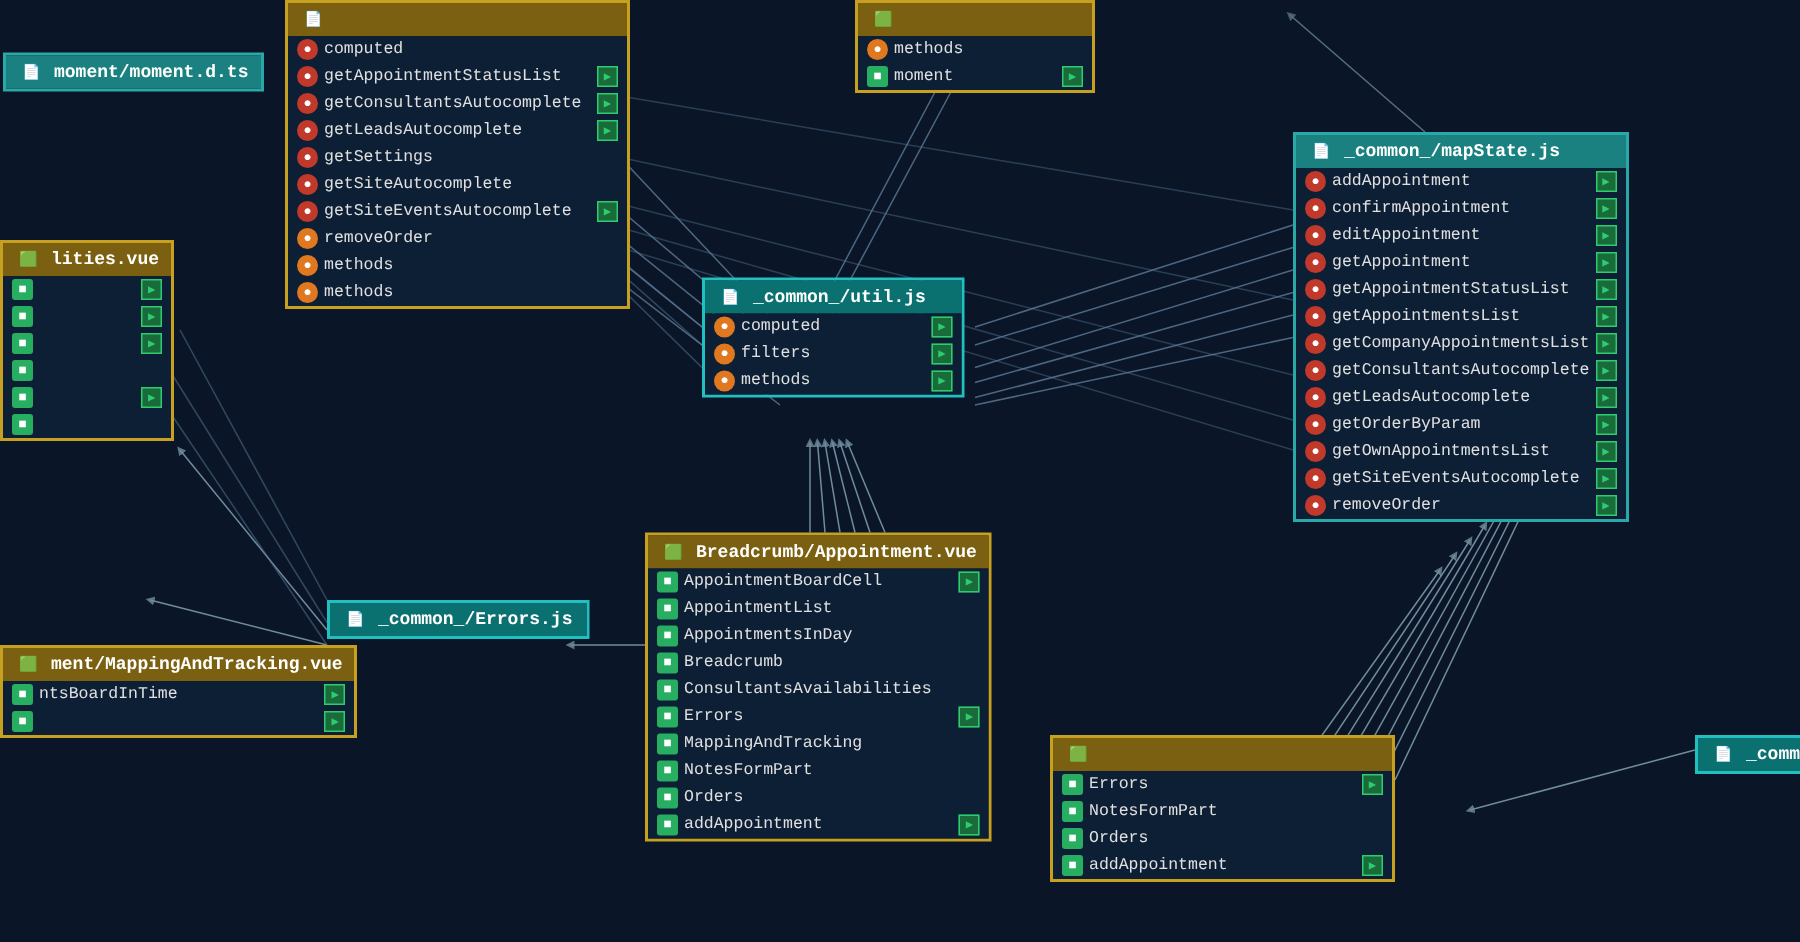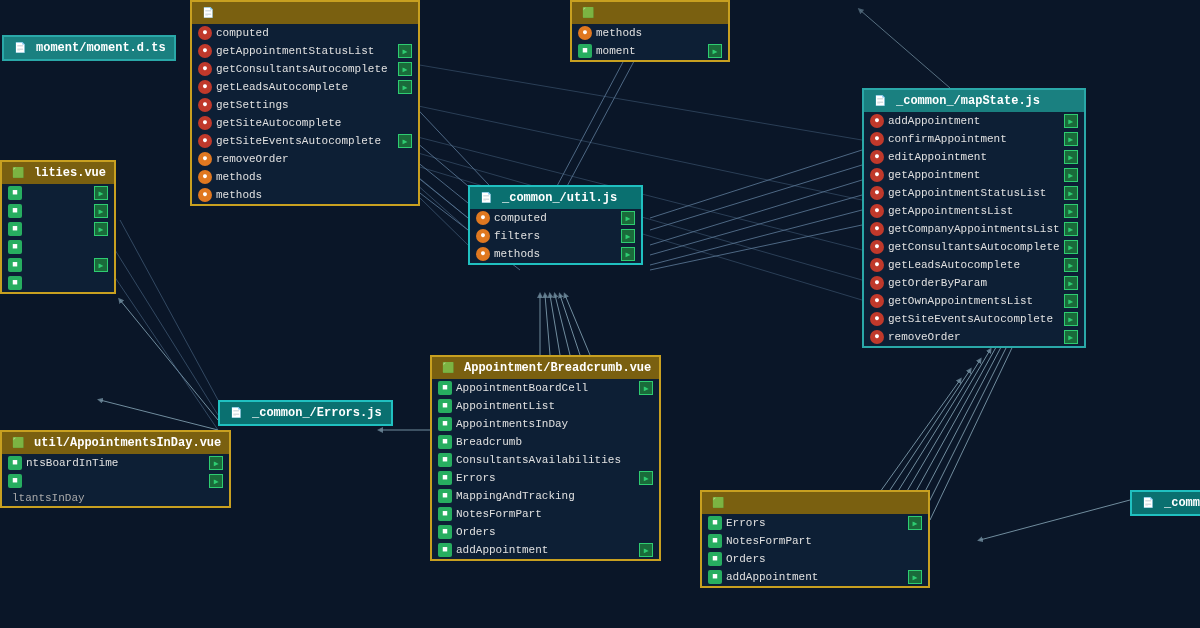--- a/index.html
+++ b/index.html
@@ -356,21 +356,21 @@
         <span class="row-icon red">●</span>
         <span>removeOrder</span>
         <span class="row-expand">▶</span>
       </div>
     </div>
   </div>
 
   <div class="node node-gold" style="left:430px; top:355px; min-width:220px;">
     <div class="node-header">
       <span class="node-header-icon file-vue">🟩</span>
-      <span>Appointment/Breadcrumb.vue</span>
+      <span>Breadcrumb/Appointment.vue</span>
     </div>
     <div class="node-body">
       <div class="node-row">
         <span class="row-icon green-sq">■</span>
         <span>AppointmentBoardCell</span>
         <span class="row-expand">▶</span>
       </div>
       <div class="node-row">
         <span class="row-icon green-sq">■</span>
         <span>AppointmentList</span>
@@ -434,35 +434,32 @@
         <span class="row-icon green-sq">■</span>
         <span>addAppointment</span>
         <span class="row-expand">▶</span>
       </div>
     </div>
   </div>
 
   <div class="node node-gold" style="left:0px; top:430px; min-width:195px;">
     <div class="node-header">
       <span class="node-header-icon file-vue">🟩</span>
-      <span>util/AppointmentsInDay.vue</span>
+      <span>ment/MappingAndTracking.vue</span>
     </div>
     <div class="node-body">
       <div class="node-row">
         <span class="row-icon green-sq">■</span>
         <span>ntsBoardInTime</span>
         <span class="row-expand">▶</span>
       </div>
       <div class="node-row">
         <span class="row-icon green-sq">■</span>
         <span></span>
         <span class="row-expand">▶</span>
-      </div>
-      <div class="node-row">
-        <span style="color:#aaa;padding-left:4px;">ltantsInDay</span>
       </div>
     </div>
   </div>
 
   <div class="node node-gold" style="left:0px; top:160px; min-width:100px;">
     <div class="node-header">
       <span class="node-header-icon file-vue">🟩</span>
       <span>lities.vue</span>
     </div>
     <div class="node-body">

